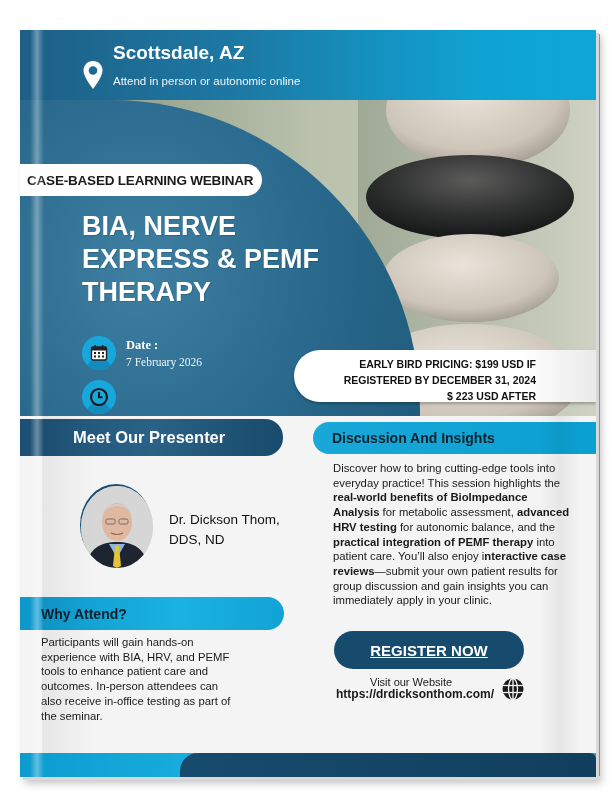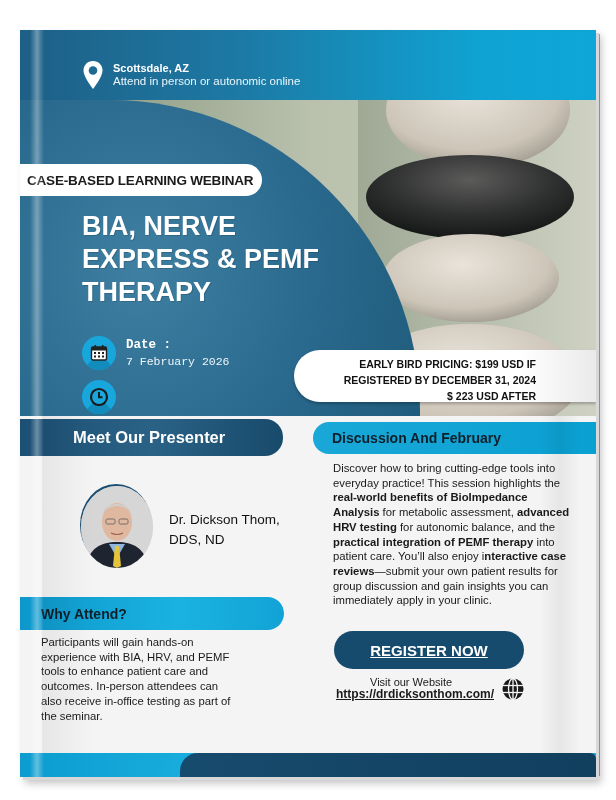--- a/index.html
+++ b/index.html
@@ -15,21 +15,21 @@
     position: absolute; left: 596px; top: 34px; width: 4px; height: 742px;
     background: linear-gradient(90deg,#e2e2e2,#bdbdbd); border-right: 1px solid #aaa;
   }
 
   
   .header-band {
     position: absolute; left: 0; top: 0; width: 576px; height: 70px;
     background: linear-gradient(90deg,#1e5f86 0%,#1c7ba6 40%,#0fa3d3 80%,#0ea6d8 100%);
   }
   .loc-pin { position: absolute; left: 62px; top: 30px; width: 22px; height: 30px; }
-  .loc-city { position: absolute; left: 93px; top: 32px; color:#fff; font-weight: bold; font-size: 11px; font-family:"Liberation Sans", sans-serif; }
+  .loc-city { position: absolute; left: 93px; top: 12px; color:#fff; font-weight: bold; font-size: 19px; font-family:"Liberation Sans", sans-serif; }
   .loc-sub { position: absolute; left: 93px; top: 45px; color:#eaf6fb; font-size: 11.5px; font-family:"Liberation Sans", sans-serif; }
 
   
   .hero {
     position: absolute; left: 0; top: 70px; width: 576px; height: 316px;
     background: linear-gradient(90deg,#7f8f78 0%,#b9c1ad 50%,#c9ceba 100%);
     overflow: hidden;
   }
   .hero-blue {
     position: absolute; left: -220px; top: 0; width: 620px; height: 560px;
@@ -53,21 +53,21 @@
   .info-row { position: absolute; left: 62px; display: flex; align-items: center; }
   .info-icon {
     width: 34px; height: 34px; border-radius: 50%; background: #18a7dc;
     display: flex; align-items: center; justify-content: center; position: relative; overflow: hidden;
   }
   .info-icon::after {
     content: ""; position: absolute; left: 17px; top: 17px; width: 40px; height: 40px;
     background: #128cbc; transform: rotate(45deg); transform-origin: 0 0; z-index: 0;
   }
   .info-icon svg { position: relative; z-index: 1; }
-  .info-text { margin-left: 10px; color: #fff; font-family:Liberation Mono, monospace; }
+  .info-text { margin-left: 10px; color: #fff; font-family:Liberation Serif, serif; }
   .info-label { font-weight: bold; font-size: 12.5px; }
   .info-value { font-size: 11.5px; margin-top: 3px; color:#eef6fa; }
 
   .pricing-pill {
     position: absolute; left: 274px; top: 250px; width: 302px; height: 52px;
     background: linear-gradient(90deg,#ffffff 0%,#ffffff 75%,#eaeaea 100%);
     border-radius: 28px 0 0 28px; box-shadow: 0 2px 3px rgba(0,0,0,0.25);
     font-family: "Liberation Sans", sans-serif; font-weight: bold; font-size: 10.5px; color:#111;
     text-align: right; padding-right: 60px; padding-top: 6px; line-height: 16px;
   }
@@ -122,21 +122,21 @@
     color:#fff; font-family:"Liberation Sans", sans-serif; font-weight:bold; font-size:15px;
     text-decoration: underline; display:flex; align-items:center; justify-content:center;
     cursor: pointer;
   }
   .visit-label {
     position: absolute; left: 350px; top: 646px; width: 124px; 
     font-family:"Liberation Sans", sans-serif; font-size: 11px; color:#1a1a1a;
   }
   .visit-url {
     position: absolute; left: 286px; top: 657px; width: 188px; text-align: right;
-    font-family:"Liberation Sans", sans-serif; font-weight:bold; font-size: 12px; color:#1a1a1a; text-decoration: underline;
+    font-family:"Liberation Sans", sans-serif; font-weight:bold; font-size: 12px; color:#1a1a1a; 
   }
   .globe { position: absolute; left: 481px; top: 647px; width: 24px; height: 24px; }
 
   .footer-band {
     position: absolute; left: 0; top: 723px; width: 576px; height: 24px;
     background: linear-gradient(90deg,#0c9ccf,#1cb3e2 40%,#15a7d9);
   }
   .footer-dark {
     position: absolute; left: 160px; top: 723px; width: 416px; height: 24px;
     background: linear-gradient(90deg,#174b6e,#113f5e);
@@ -240,21 +240,21 @@
     </div>
 
     <div class="pricing-pill">
       <div>EARLY BIRD PRICING: $199 USD IF</div>
       <div>REGISTERED BY DECEMBER 31, 2024</div>
       <div>$ 223 USD AFTER</div>
     </div>
   </div>
 
   <div class="presenter-bar">Meet Our Presenter</div>
-  <div class="discussion-bar">Discussion And February</div>
+  <div class="discussion-bar">Discussion And Insights</div>
 
   <div class="avatar">
     <svg width="72" height="82" viewBox="0 0 72 82">
       <rect width="72" height="82" fill="#d6d6d6"></rect>
       <path d="M4 82 C8 62 20 56 36 56 C52 56 64 62 68 82Z" fill="#1f2530"></path>
       <path d="M28 58 L36 72 L44 58Z" fill="#8fb6e0"></path>
       <path d="M34 60 L38 60 L40 80 L36 82 L32 80Z" fill="#e4c43a"></path>
       <ellipse cx="36" cy="36" rx="15" ry="19" fill="#e0b79f"></ellipse>
       <path d="M21 30 C22 14 50 14 51 30 C49 22 40 20 36 20 C32 20 23 22 21 30Z" fill="#cfcfcf"></path>
       <rect x="25" y="33" width="9" height="5" rx="1.5" fill="none" stroke="#666" stroke-width="0.9"></rect>

